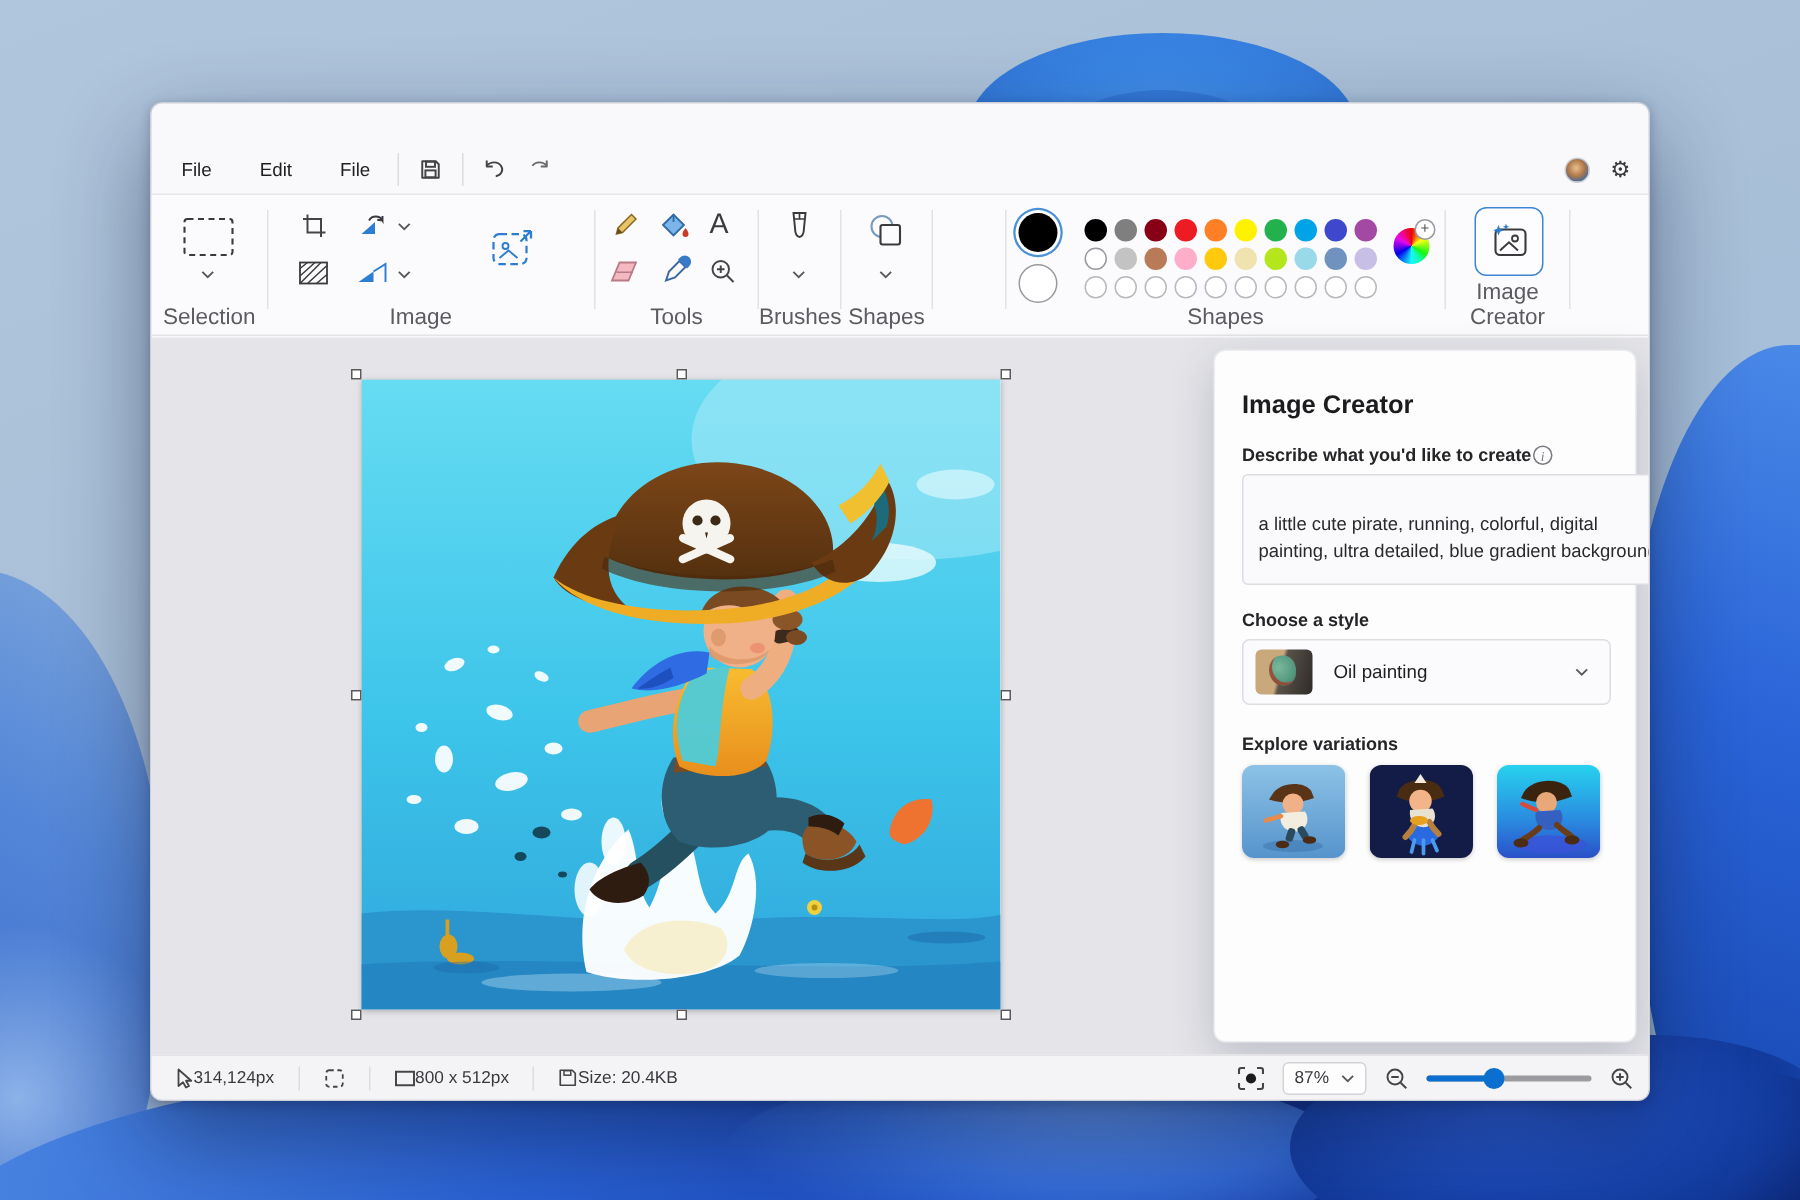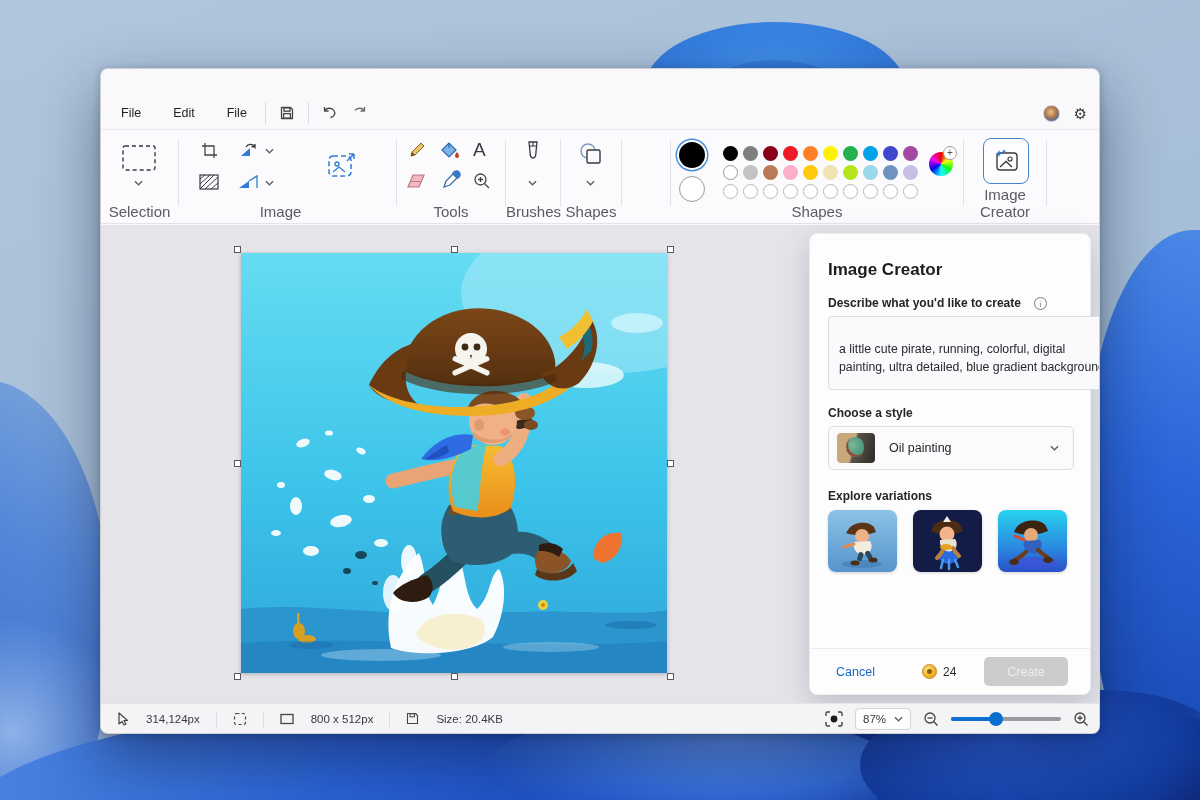--- a/index.html
+++ b/index.html
@@ -58,21 +58,21 @@
   
   #canvas-area { position:absolute; left:0; top:156px; width:100%; height:480px; background:#e5e5e9; }
   #canvas { position:absolute; left:140px; top:28px; width:426px; height:420px; box-shadow:0 1px 4px rgba(0,0,0,.25); }
   #canvas svg { display:block; }
   .handle { position:absolute; width:7px; height:7px; background:#fff; border:1px solid #5a5a5e; }
 
   
   #panel { position:absolute; left:708px; top:164px; width:282px; height:462px; background:#fdfdfe; border:1px solid #ececf0; border-radius:8px; box-shadow:0 10px 30px rgba(30,40,70,.20); }
   #panel-title { font-size:17px; font-weight:700; color:#1c1c1e; position:absolute; left:18px; top:26px; }
   .panel-label { font-size:12px; font-weight:700; color:#252528; }
-  #prompt-label-row { position:absolute; left:18px; top:62px; display:flex; align-items:center; gap:13px; }
+  #prompt-label-row { position:absolute; left:18px; top:62px; display:flex; align-items:center; gap:1px; }
   #info-icon { width:13px; height:13px; border-radius:50%; border:1px solid #7a7a80; color:#7a7a80; font-size:9px; line-height:12px; text-align:center; font-style:italic; font-family:"Liberation Serif",serif; }
   #prompt-box { position:absolute; left:18px; top:82px; width:296px; height:74px; background:#fafafc; border:1px solid #dddde2; border-radius:4px; padding:24px 10px; font-size:12.3px; color:#2a2a2e; line-height:1.45; }
   #style-label { position:absolute; left:18px; top:172px; }
   #style-dropdown { position:absolute; left:18px; top:192px; width:246px; height:44px; background:#fbfbfd; border:1px solid #dddde2; border-radius:5px; display:flex; align-items:center; }
   #style-thumb { width:38px; height:30px; border-radius:4px; margin-left:8px; background:linear-gradient(105deg,#c9a97c 0%,#c9a97c 42%,#58524a 48%,#2e2a26 100%); position:relative; overflow:hidden; }
   #style-thumb::after { content:""; position:absolute; left:9px; top:4px; width:18px; height:20px; border-radius:50% 50% 45% 55%; background:radial-gradient(circle at 35% 40%,#7ab89a 0%,#569a82 60%,#3e7a66 100%); box-shadow:inset 2px -2px 0 rgba(160,60,40,.8); }
   #style-value { font-size:12.5px; color:#1f1f22; margin-left:14px; }
   #style-chev { position:absolute; right:14px; }
   #variations-label { position:absolute; left:18px; top:255px; }
   #variations { position:absolute; left:18px; top:276px; display:flex; gap:16px; }
@@ -80,21 +80,21 @@
   #panel-footer { position:absolute; left:0; bottom:0; width:100%; height:46px; border-top:1px solid #ececf0; display:flex; align-items:center; }
   #cancel-link { font-size:12.5px; color:#1a66c6; margin-left:26px; }
   #credits-row { position:absolute; left:112px; display:flex; align-items:center; gap:6px; }
   #coin { width:15px; height:15px; border-radius:50%; background:radial-gradient(circle at 38% 35%,#ffe08a 0%,#f2b329 55%,#d99417 100%); border:1px solid #c9881a; position:relative; }
   #coin::after { content:""; position:absolute; left:4px; top:4px; width:5px; height:5px; border-radius:50%; background:#8a5c0e; }
   #credits-count { font-size:12px; color:#2a2a2e; }
   #create-btn { position:absolute; right:22px; width:84px; height:29px; background:#cccccf; border-radius:5px; color:#ededef; font-size:12.5px; display:flex; align-items:center; justify-content:center; }
 
   
   #statusbar { position:absolute; left:0; bottom:0; width:100%; height:30px; background:#f4f4f7; border-top:1px solid #e4e4e8; display:flex; align-items:center; font-size:11.5px; color:#3a3a3e; }
-  .sb-seg { display:flex; align-items:center; gap:17px; padding:0 16px; height:100%; }
+  .sb-seg { display:flex; align-items:center; gap:0; padding:0 16px; height:100%; }
   .sb-sep { width:1px; height:16px; background:#dcdce0; }
   #sb-right { position:absolute; right:10px; display:flex; align-items:center; gap:12px; height:100%; }
   #zoom-select { width:56px; height:22px; border:1px solid #d4d4d8; border-radius:4px; background:#fdfdfe; display:flex; align-items:center; justify-content:space-between; padding:0 7px; font-size:11.5px; }
   #zoom-slider { width:110px; height:4px; background:#9b9b9f; border-radius:2px; position:relative; }
   #zoom-fill { position:absolute; left:0; top:0; height:4px; width:44px; background:#0b6fd0; border-radius:2px; }
   #zoom-thumb { position:absolute; left:38px; top:-5px; width:14px; height:14px; border-radius:50%; background:#0b6fd0; border:2px solid #0b6fd0; }
   .icon-stroke { stroke:#444; fill:none; stroke-width:1.3; }
 </style>
 </head>
 <body>
@@ -516,28 +516,20 @@
           <path d="M18,18 C24,9 42,8 48,16 L50,21 C38,26 26,26 16,22 Z" fill="#3a2410"></path>
           <circle cx="33" cy="25" r="7" fill="#e8a878"></circle>
           <path d="M26,31 C24,39 30,45 38,43 C44,41 45,34 42,30 Z" fill="#3460c0"></path>
           <path d="M28,42 C24,46 20,48 17,50 M40,40 C44,44 48,46 50,48" stroke="#6a3c1a" stroke-width="4" stroke-linecap="round"></path>
           <path d="M26,30 L17,26" stroke="#d84a3a" stroke-width="3" stroke-linecap="round"></path>
           <ellipse cx="50" cy="50" rx="5" ry="3" fill="#4a2c14"></ellipse>
           <ellipse cx="16" cy="52" rx="5" ry="3" fill="#4a2c14"></ellipse>
         </svg>
       </div>
     </div>
-    <div id="panel-footer">
-      <span id="cancel-link">Cancel</span>
-      <span id="credits-row">
-        <span id="coin"></span>
-        <span id="credits-count">24</span>
-      </span>
-      <span id="create-btn">Create</span>
-    </div>
   </div>
 
   <div id="statusbar">
     <div class="sb-seg">
       <svg width="12" height="14" viewBox="0 0 12 14">
           <path d="M2 1 L2 12 L5 9.5 L7 13 L9 12 L7 8.5 L10.5 8.5 Z" fill="none" stroke="#444" stroke-width="1.2" stroke-linejoin="round"></path>
         </svg>
       <span>314,124px</span>
     </div>
     <div class="sb-sep"></div>

